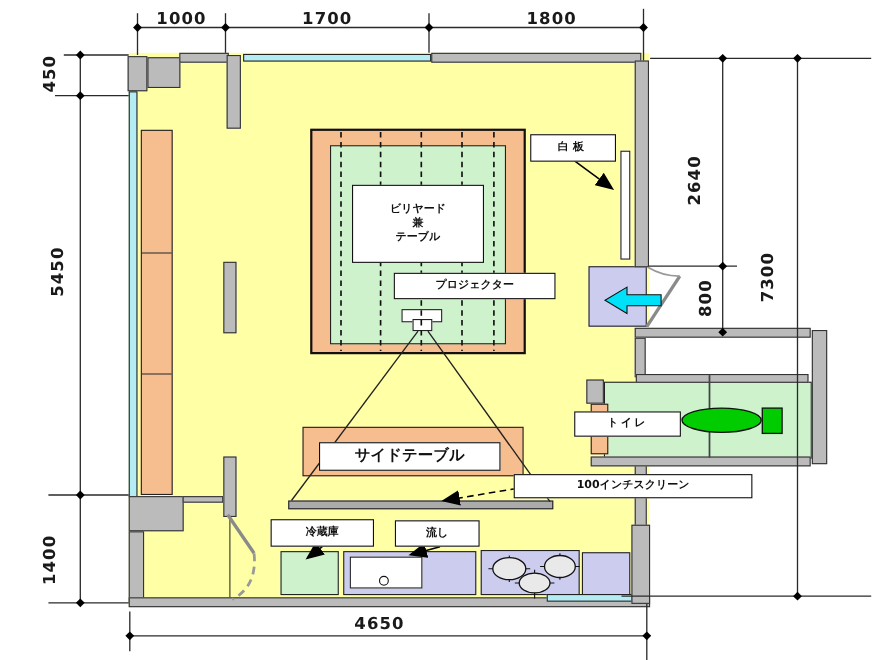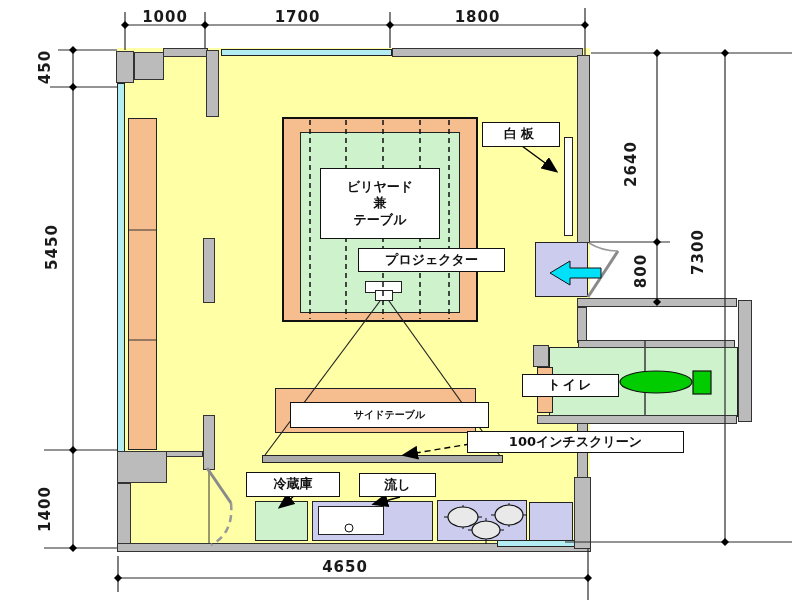--- a/index.html
+++ b/index.html
@@ -13,21 +13,21 @@
   .floor{background:#FFFFA6;}
   .wall{background:#BBBBBB;border:1px solid #333;box-sizing:border-box;}
   .win{background:#B4ECF4;border:1px solid #222;box-sizing:border-box;}
   .orange{background:#F6BE8E;border:1.5px solid #222;box-sizing:border-box;}
   .green{background:#CDF2CC;border:1.5px solid #222;box-sizing:border-box;}
   .lav{background:#CCCCEF;border:1.5px solid #222;box-sizing:border-box;}
   .whitebox{background:#fff;border:1.5px solid #222;box-sizing:border-box;}
   .screenbar{background:#ABABAB;border:1px solid #222;box-sizing:border-box;}
   
   .lbl{background:#fff;border:1.5px solid #111;box-sizing:border-box;color:#111;
-       font-weight:bold;font-size:13px;line-height:1.25;display:flex;align-items:center;
+       font-weight:bold;font-size:10px;line-height:1.25;display:flex;align-items:center;
        justify-content:center;text-align:center;z-index:5;}
   .dim{color:#1a1a1a;font-weight:bold;font-size:15px;letter-spacing:1px;z-index:5;
        text-align:center;white-space:nowrap;}
   .vdim{transform:rotate(-90deg);transform-origin:center center;width:60px;}
 </style>
 </head>
 <body>
 
 <div id="plan">
 
@@ -186,29 +186,29 @@
     <circle cx="349" cy="528" r="4" fill="#fff" stroke="#111" stroke-width="1"></circle>
   </svg>
 
   <div class="abs lbl" style="left:358px;top:248px;width:147px;height:24px;">プロジェクター</div>
   <div class="abs lbl" style="left:320px;top:168px;width:120px;height:71px;flex-direction:column;">
     <span>ビリヤード</span>
     <span>兼</span>
     <span>テーブル</span>
   </div>
   <div class="abs lbl" style="left:482px;top:122px;width:78px;height:25px;letter-spacing:4px;">白板</div>
-  <div class="abs lbl" style="left:290px;top:402px;width:199px;height:26px;font-size:10px;">サイドテーブル</div>
+  <div class="abs lbl" style="left:290px;top:402px;width:165px;height:26px;font-size:14px;">サイドテーブル</div>
   <div class="abs lbl" style="left:467px;top:431px;width:217px;height:22px;">100インチスクリーン</div>
   <div class="abs lbl" style="left:522px;top:374px;width:97px;height:23px;letter-spacing:2px;">トイレ</div>
   <div class="abs lbl" style="left:246px;top:472px;width:94px;height:25px;">冷蔵庫</div>
   <div class="abs lbl" style="left:359px;top:473px;width:77px;height:24px;">流し</div>
 
   <div class="abs dim" style="left:125px;top:8px;width:80px;">1000</div>
   <div class="abs dim" style="left:205px;top:8px;width:185px;">1700</div>
-  <div class="abs dim" style="left:368px;top:8px;width:219px;">1800</div>
+  <div class="abs dim" style="left:392px;top:8px;width:219px;">1800</div>
   <div class="abs dim vdim" style="left:15px;top:58px;">450</div>
   <div class="abs dim vdim" style="left:22px;top:238px;">5450</div>
   <div class="abs dim vdim" style="left:15px;top:500px;">1400</div>
   <div class="abs dim vdim" style="left:601px;top:155px;">2640</div>
   <div class="abs dim vdim" style="left:611px;top:262px;">800</div>
   <div class="abs dim vdim" style="left:668px;top:243px;">7300</div>
   <div class="abs dim" style="left:295px;top:558px;width:100px;">4650</div>
 
 </div>
 

